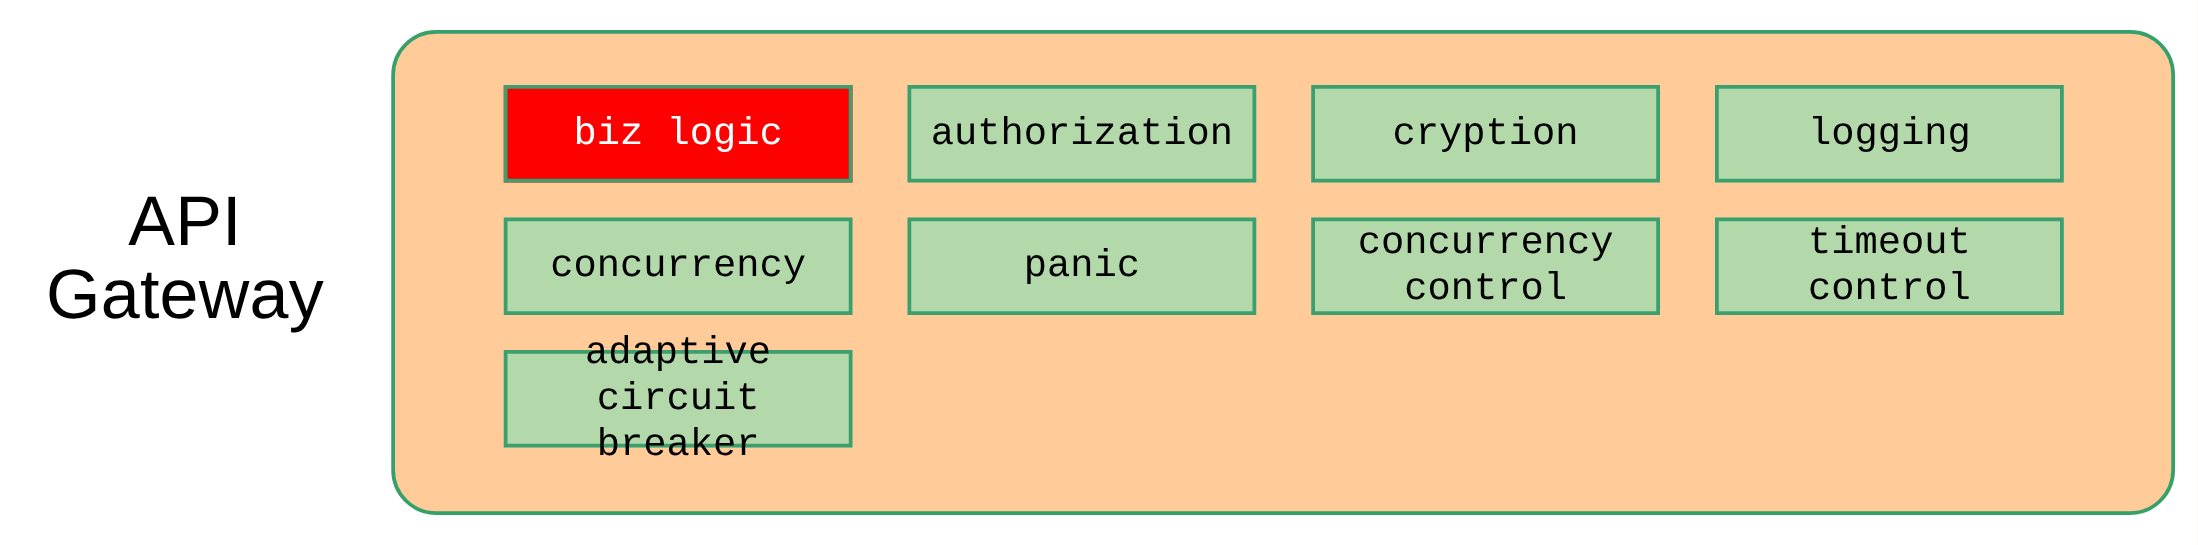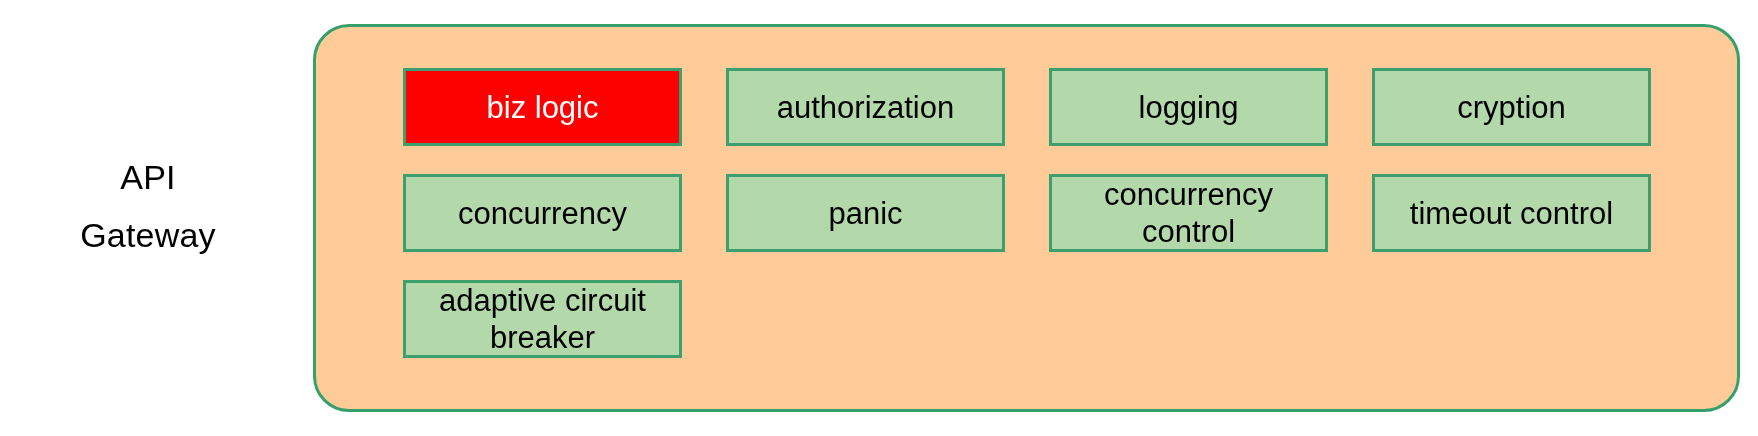--- a/index.html
+++ b/index.html
@@ -23,21 +23,21 @@
     background: #ffffff;
   }
 
   
   #gateway-label {
     position: absolute;
     left: 0px;
     top: 148px;
     width: 296px;
     text-align: center;
-    font-size: 34px;
+    font-size: 56px;
     line-height: 58px;
     color: #000000;
     white-space: pre-line;
     letter-spacing: 0.2px;
   }
 
   
   #gateway-container {
     position: absolute;
     left: 313px;
@@ -70,42 +70,43 @@
     background: #b3d9ab;
     color: #000000;
     display: flex;
     align-items: center;
     justify-content: center;
     text-align: center;
     font-size: 31px;
     line-height: 37px;
     padding: 0 6px;
     white-space: pre-line;
+    font-family: Liberation Mono, monospace;
   }
 
   .capability-box.highlighted {
     background: #fd0000;
     color: #ffffff;
   }
 </style>
 </head>
 <body>
 
 <div id="diagram-root">
 
   <div id="gateway-label">API
 Gateway</div>
 
   <div id="gateway-container">
 
     <div id="capability-grid">
         <div class="capability-box highlighted"><span>biz logic</span></div>
         <div class="capability-box"><span>authorization</span></div>
+        <div class="capability-box"><span>cryption</span></div>
         <div class="capability-box"><span>logging</span></div>
-        <div class="capability-box"><span>cryption</span></div>
         <div class="capability-box"><span>concurrency</span></div>
         <div class="capability-box"><span>panic</span></div>
         <div class="capability-box"><span>concurrency
 control</span></div>
         <div class="capability-box"><span>timeout control</span></div>
         <div class="capability-box"><span>adaptive circuit
 breaker</span></div>
       </div>
 
   </div>

